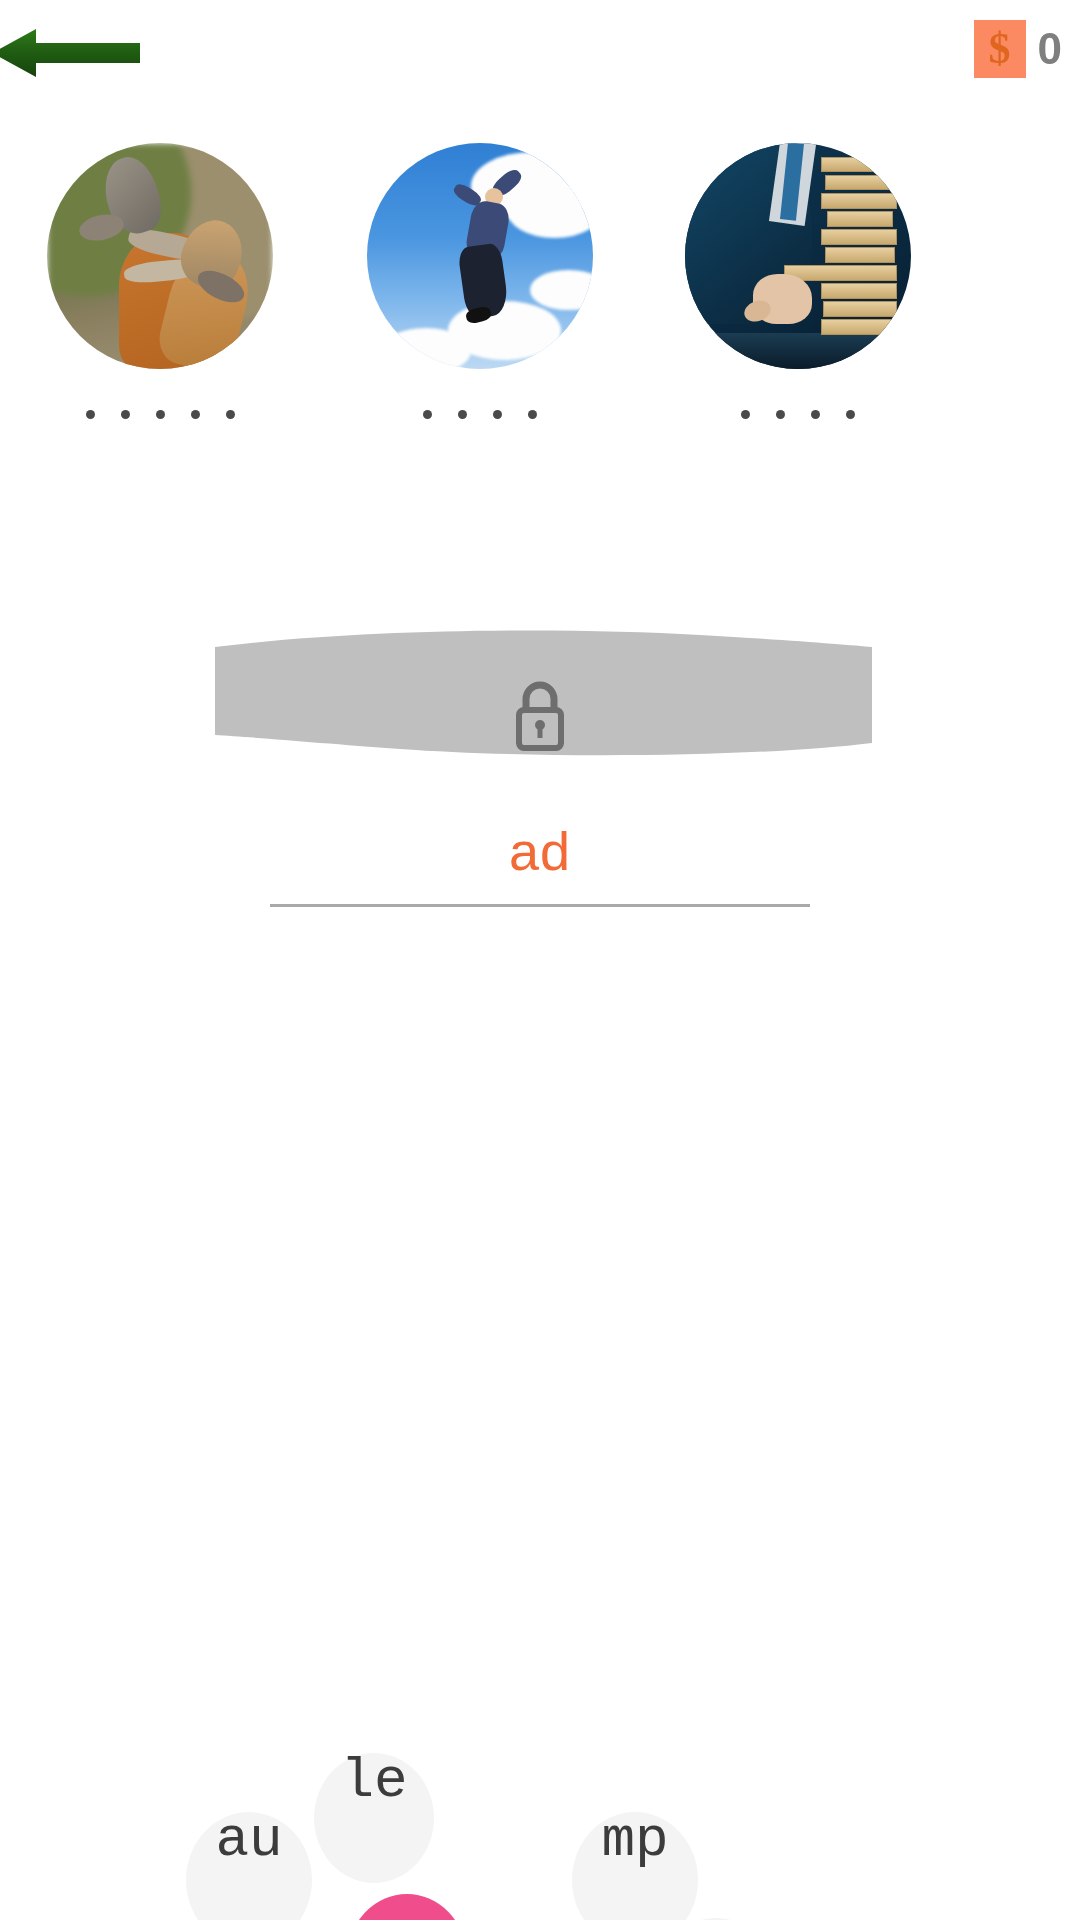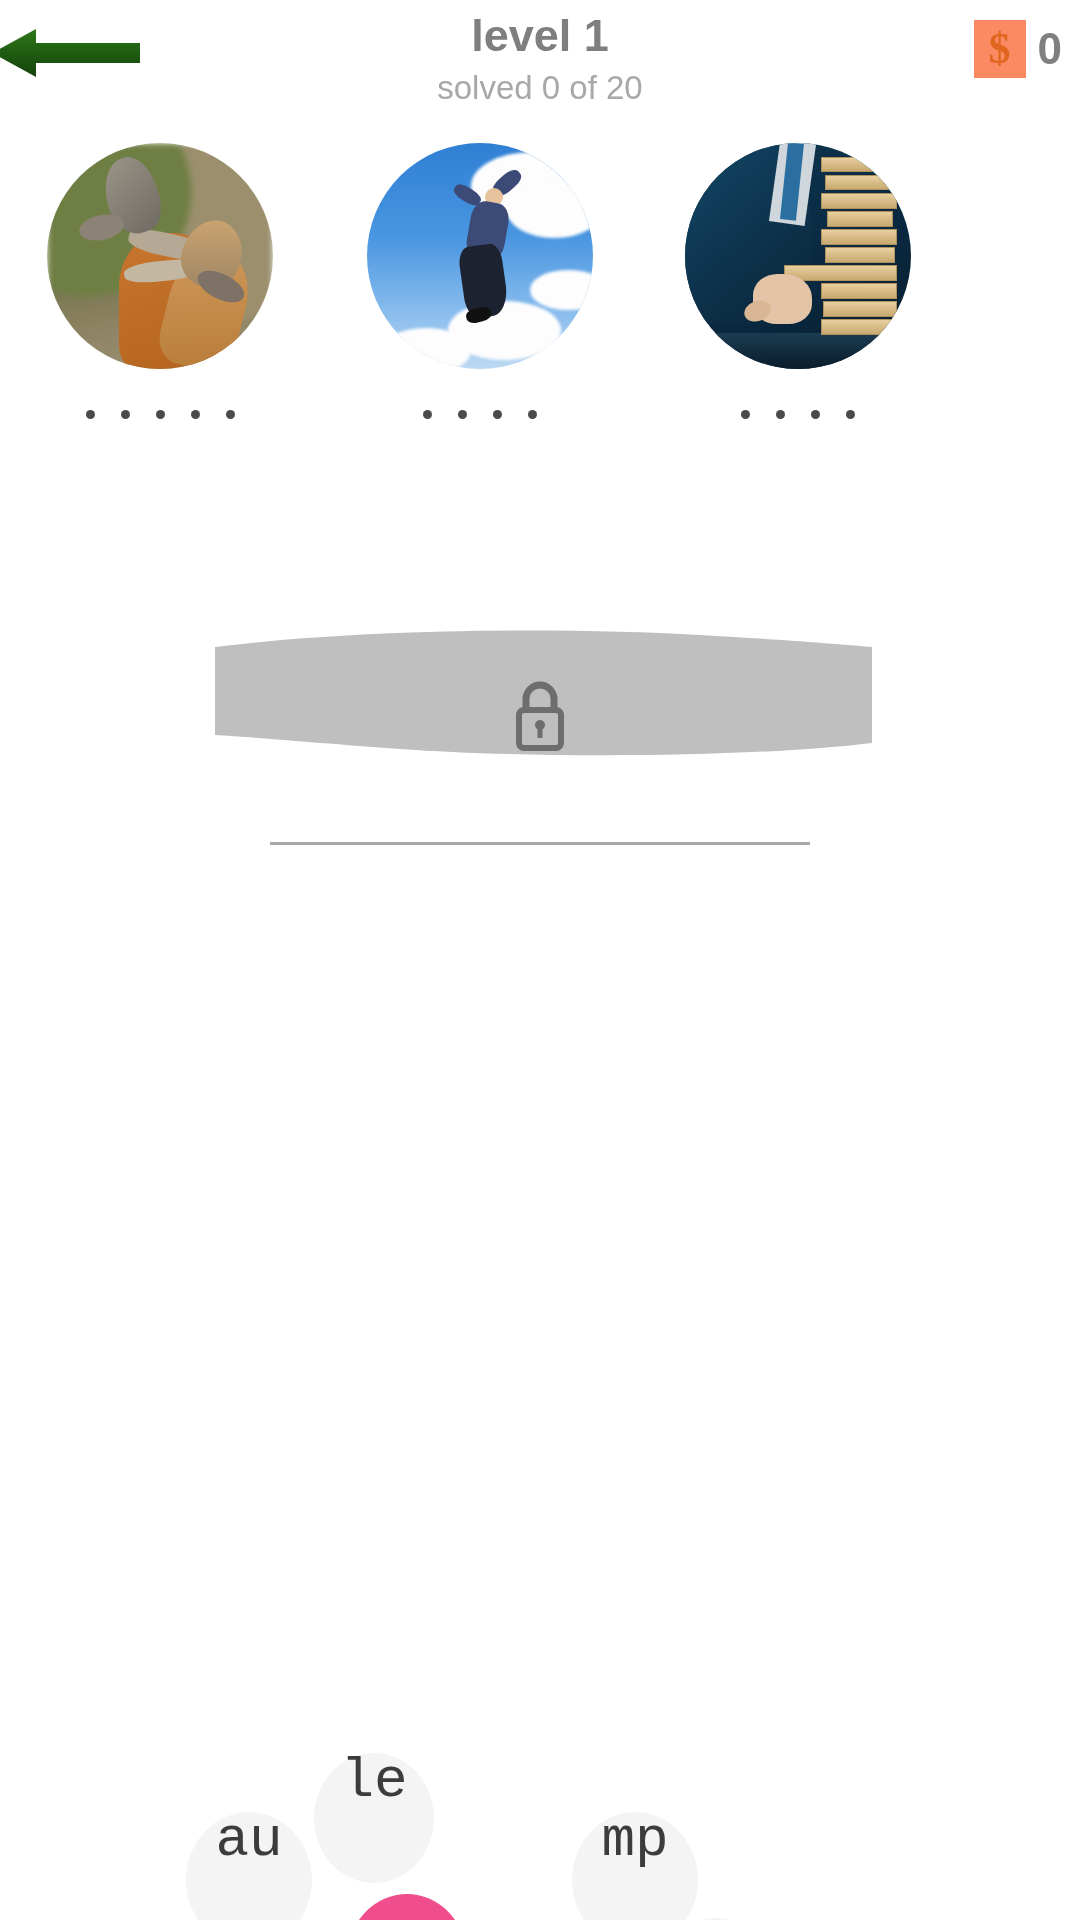--- a/index.html
+++ b/index.html
@@ -179,24 +179,20 @@
           <linearGradient id="arrGrad" x1="0" y1="0" x2="0" y2="1">
             <stop offset="0%" stop-color="#2e7a18"></stop>
             <stop offset="50%" stop-color="#1f5c12"></stop>
             <stop offset="100%" stop-color="#16430c"></stop>
           </linearGradient>
         </defs>
         <path d="M0,30 L44,6 L44,20 L148,20 L148,40 L44,40 L44,54 Z" fill="url(#arrGrad)"></path>
       </svg>
     </div>
 
-    <div class="title-block">
-      <div class="title-main">level 1</div>
-      <div class="title-sub">solved 0 of 20</div>
-    </div>
 
     <div class="coins">
       <div class="coin-icon">$</div>
       <div class="coin-count">0</div>
     </div>
   </div>
 
   <div class="puzzles">
 
     <div class="puzzle puzzle-1">
@@ -286,20 +282,21 @@
     </svg>
     <svg class="lock-icon" width="64" height="76" viewBox="0 0 64 76">
       <path d="M18,34 L18,22 A14,14 0 0 1 46,22 L46,34" fill="none" stroke="#6e6e6e" stroke-width="7"></path>
       <rect x="11" y="33" width="42" height="38" rx="5" fill="none" stroke="#6e6e6e" stroke-width="6"></rect>
       <circle cx="32" cy="48" r="5" fill="#6e6e6e"></circle>
       <rect x="29.5" y="48" width="5" height="13" fill="#6e6e6e"></rect>
     </svg>
   </div>
 
   <div class="answer-wrap">
+    <div class="answer-text">ad</div>
     <div class="answer-rule"></div>
   </div>
 
   <div class="cloud-area" id="cloud">
       <div class="tile plain" style="left: 314px; top: 793px; width: 120px; height: 130px;">
         <span>le</span>
       </div>
       <div class="tile plain" style="left: 186px; top: 852px; width: 126px; height: 136px;">
         <span>au</span>
       </div>

